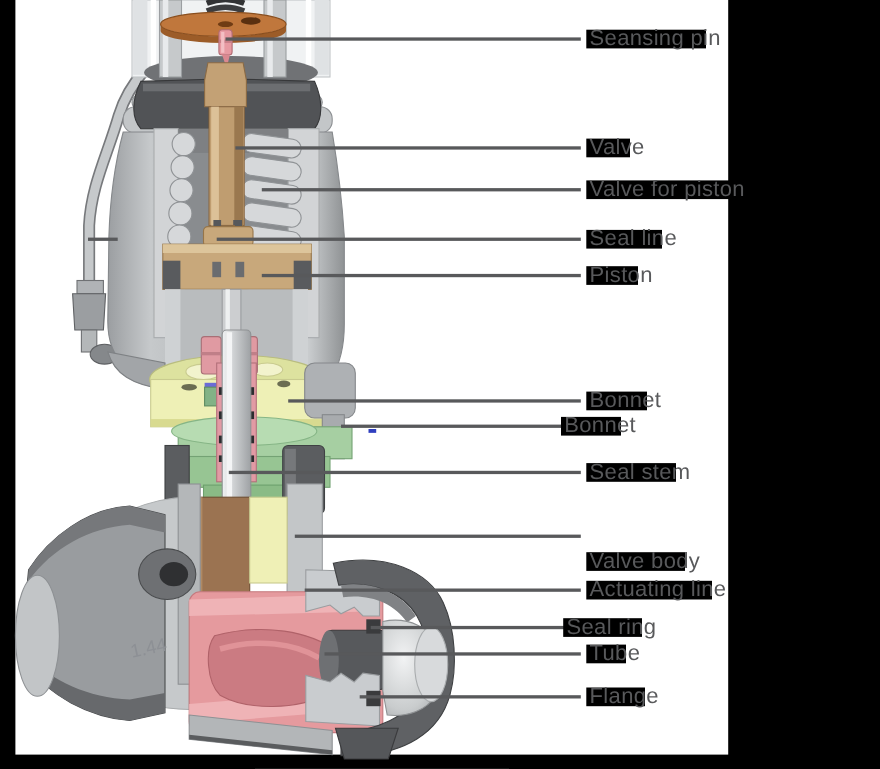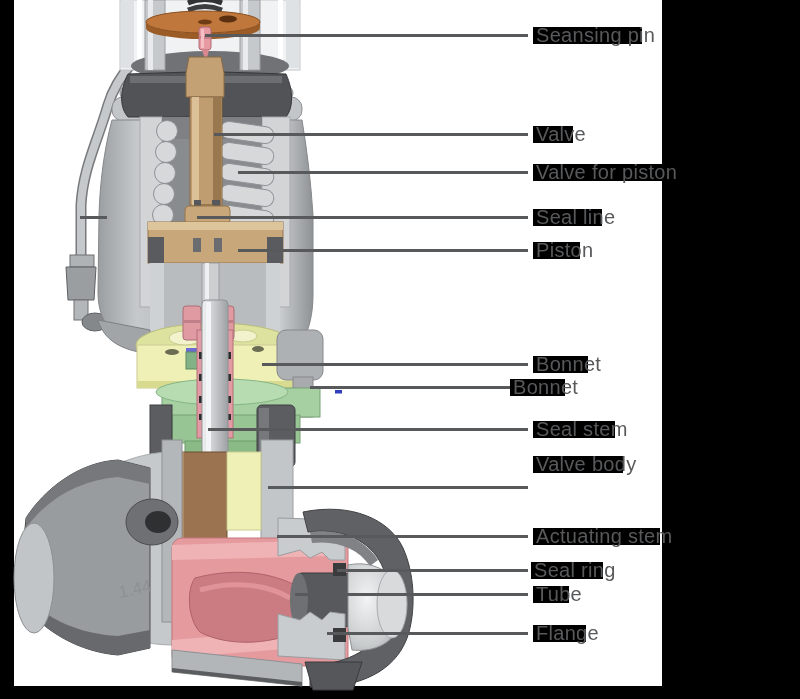--- a/index.html
+++ b/index.html
@@ -315,17 +315,17 @@
 <div class="leader" style="left:327px;top:632px;width:201px"></div>
 
 <div class="callout" style="left:533px;top:27px">Seansing pin</div>
 <div class="callout" style="left:533px;top:126px">Valve</div>
 <div class="callout" style="left:533px;top:164px">Valve for piston</div>
 <div class="callout" style="left:533px;top:209px">Seal line</div>
 <div class="callout" style="left:533px;top:242px">Piston</div>
 <div class="callout" style="left:533px;top:356px">Bonnet</div>
 <div class="callout" style="left:510px;top:379px">Bonnet</div>
 <div class="callout" style="left:533px;top:421px">Seal stem</div>
-<div class="callout" style="left:533px;top:456px">Valve body</div>
-<div class="callout" style="left:533px;top:528px">Actuating stem</div>
-<div class="callout" style="left:531px;top:562px">Seal ring</div>
+<div class="callout" style="left:533px;top:502px">Valve body</div>
+<div class="callout" style="left:533px;top:528px">Actuating line</div>
+<div class="callout" style="left:512px;top:562px">Seal ring</div>
 <div class="callout" style="left:533px;top:586px">Tube</div>
 <div class="callout" style="left:533px;top:625px">Flange</div>
 
 </body></html>

